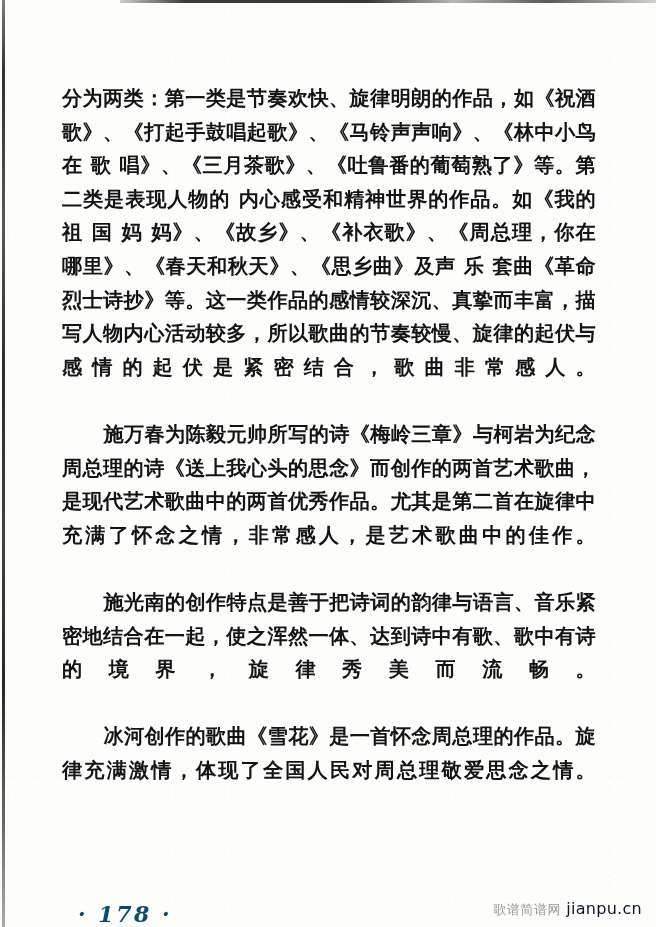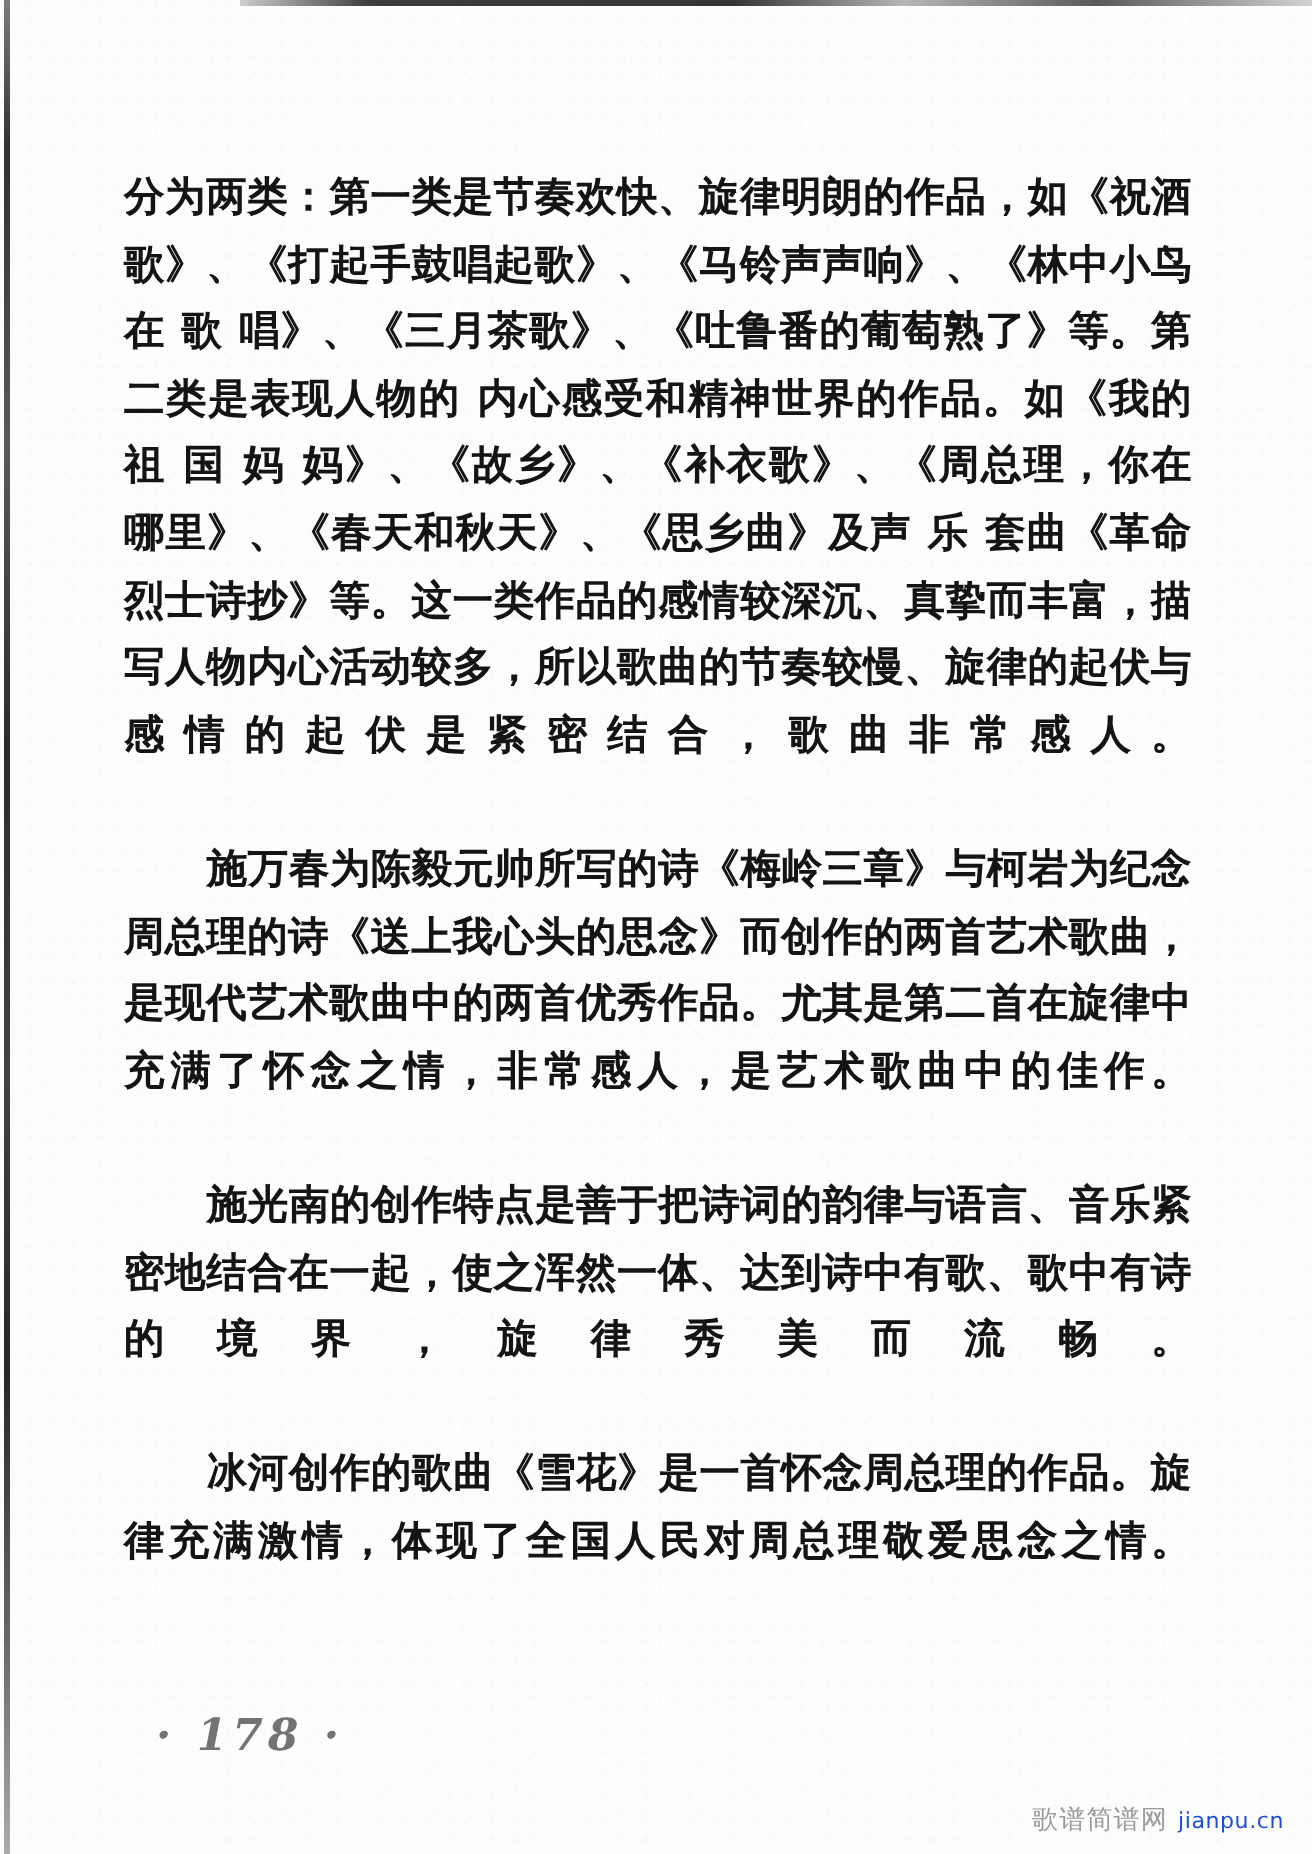--- a/index.html
+++ b/index.html
@@ -102,27 +102,27 @@
   .body-paragraph::after {
     content: "";
     display: inline-block;
     width: 100%;
   }
 
   
   .page-number {
     position: absolute;
     left: 78px;
-    top: 855px;
+    top: 901px;
     font-family: "DejaVu Serif", serif;
     font-style: italic;
     font-weight: 700;
     font-size: 22px;
     letter-spacing: 2.5px;
-    color: #737373;
+    color: #0c4a6e;
   }
 
   .watermark {
     position: absolute;
     right: 14px;
     bottom: 8px;
     display: flex;
     align-items: baseline;
     gap: 5px;
     font-size: 13.5px;
@@ -130,23 +130,23 @@
     padding-left: 28px;
   }
   .watermark-cn {
     font-family: "DejaVu Sans", sans-serif;
     color: #9a9a98;
     letter-spacing: .6px;
     font-size: 13px;
   }
   .watermark-domain {
     font-family: "DejaVu Sans", sans-serif;
-    color: #1d4ed8;
+    color: #0f172a;
     letter-spacing: .3px;
-    font-size: 11px;
+    font-size: 16px;
   }
 </style>
 </head>
 <body>
 
 <div class="scan-page">
 
   <div class="paper-grain"></div>
   <div class="scan-edge-top"></div>
   <div class="scan-edge-left"></div>

